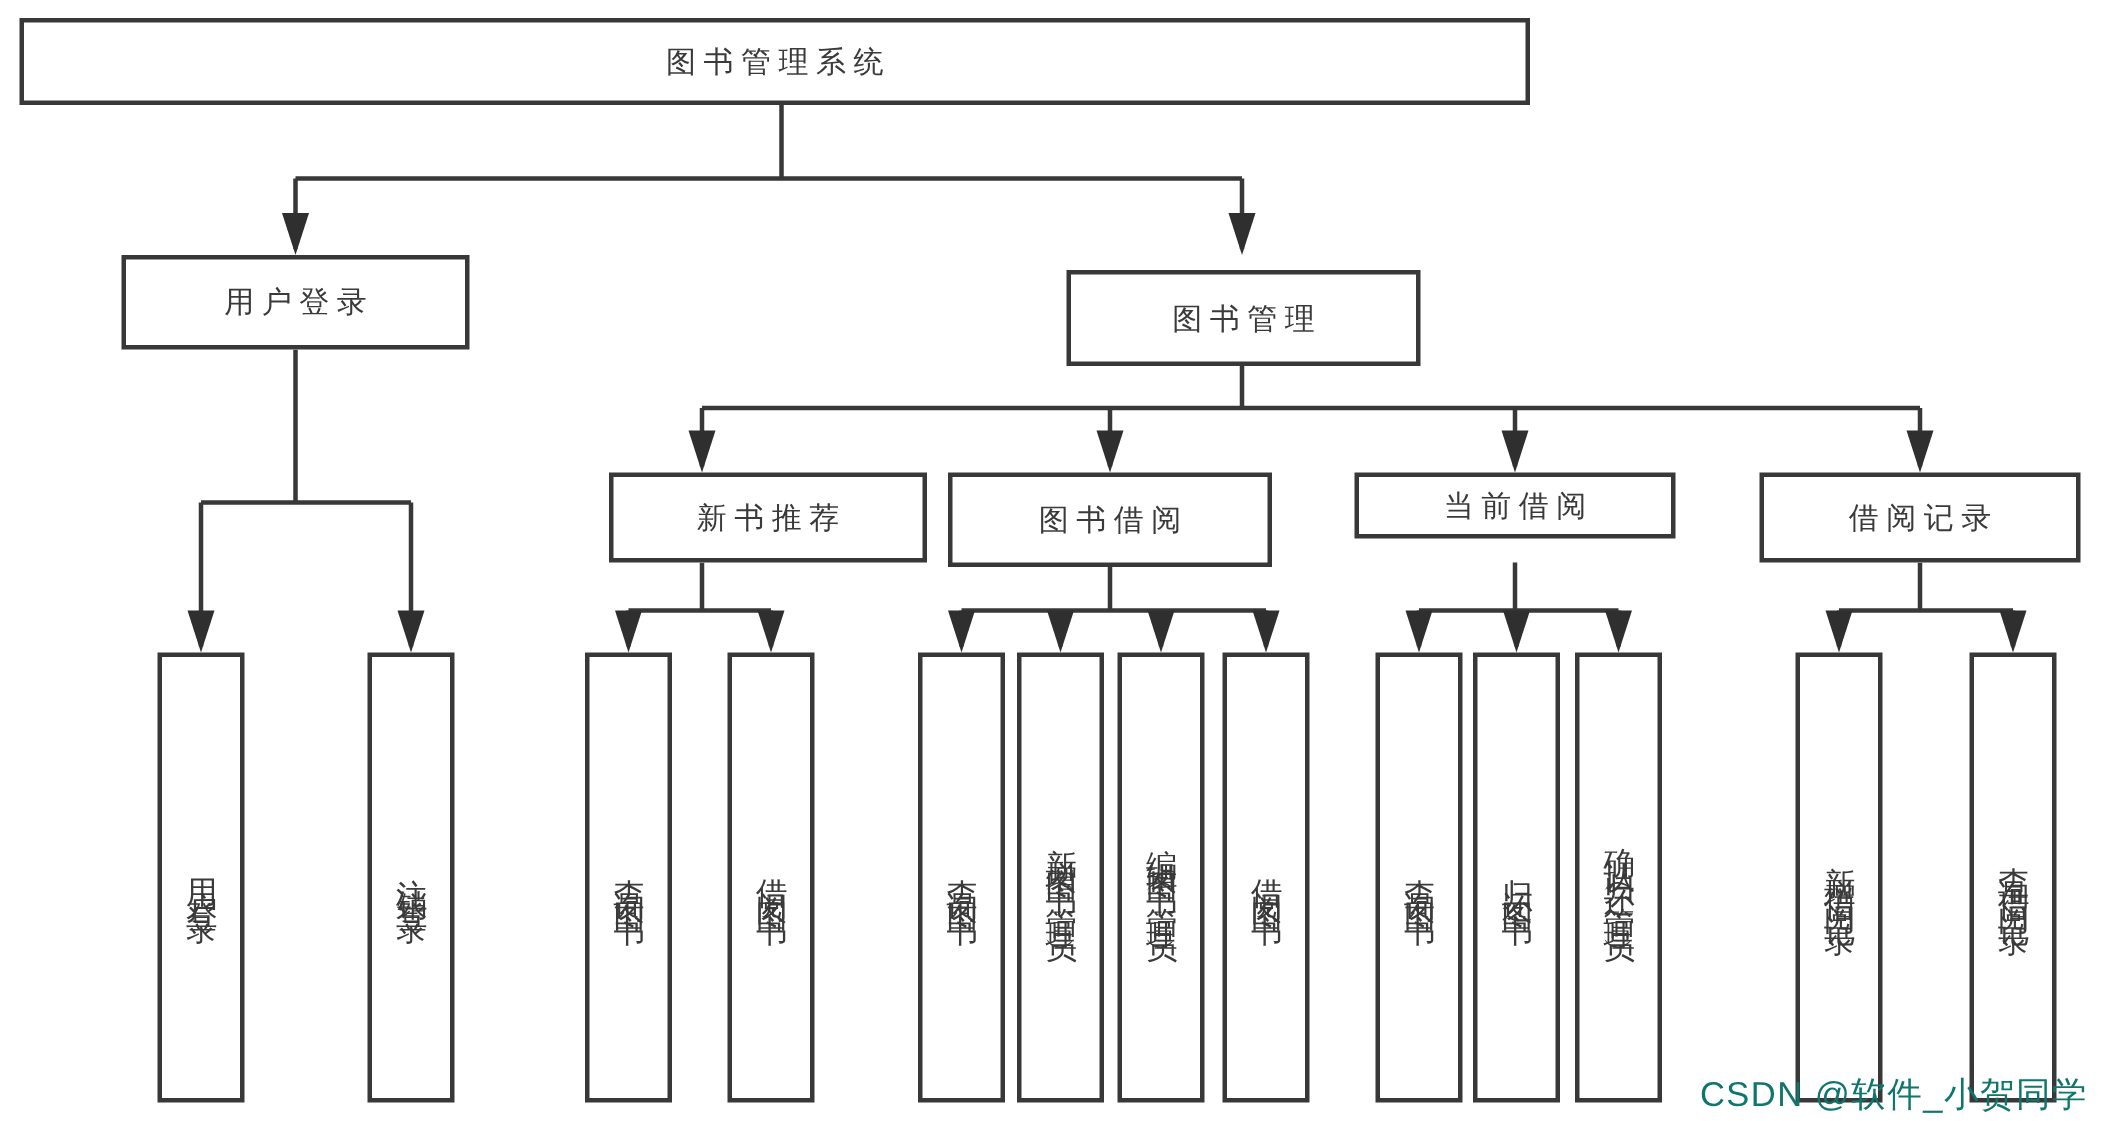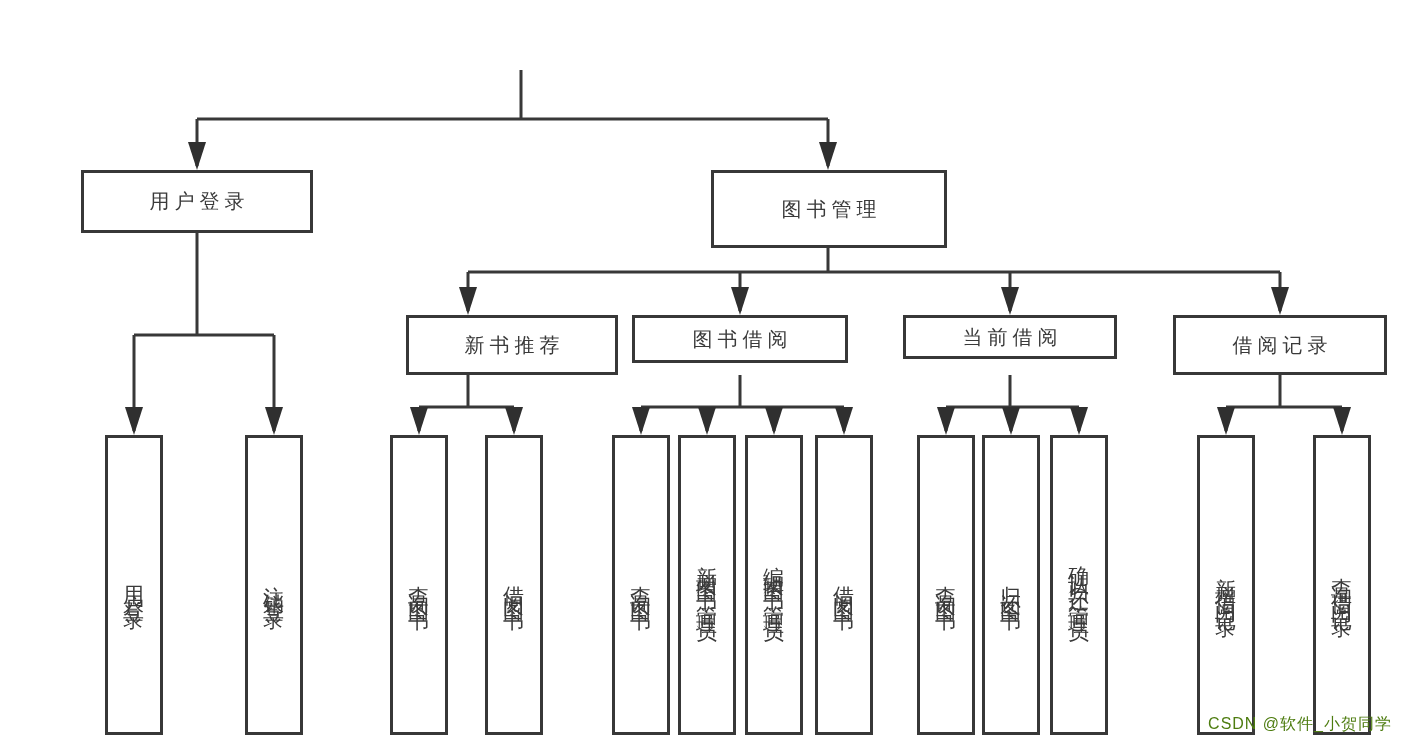--- a/index.html
+++ b/index.html
@@ -33,23 +33,23 @@
     z-index: 2;
   }
   .h-label {
     font-size: 20px;
     letter-spacing: 5px;
     white-space: nowrap;
     text-indent: 5px; 
   }
   .root-box   { left: 13px;  top: 12px;  width: 1007px; height: 58px; }
   .lvl2-a     { left: 81px;  top: 170px; width: 232px;  height: 63px; }
-  .lvl2-b     { left: 711px; top: 170px; width: 236px;  height: 78px; }
+  .lvl2-b     { left: 711px; top: 180px; width: 236px;  height: 64px; }
   .lvl3-a     { left: 362px; top: 315px; width: 212px;  height: 60px; margin-left: 44px; }
-  .lvl3-b     { left: 632px; top: 315px; width: 216px;  height: 48px; }
+  .lvl3-b     { left: 632px; top: 315px; width: 216px;  height: 63px; }
   .lvl3-c     { left: 903px; top: 315px; width: 214px;  height: 44px; }
   .lvl3-d     { left: 1173px;top: 315px; width: 214px;  height: 60px; }
   .leaf {
     top: 435px;
     width: 58px;
     height: 300px;
   }
   .v-label {
     writing-mode: vertical-rl;
     text-orientation: mixed;
@@ -68,23 +68,23 @@
   .leaf-7  { left: 745px; }
   .leaf-8  { left: 815px; }
   .leaf-9  { left: 917px; }
   .leaf-10 { left: 982px; }
   .leaf-11 { left: 1050px; }
   .leaf-12 { left: 1197px; }
   .leaf-13 { left: 1313px; }
   .watermark {
     position: absolute;
     right: 13px;
-    bottom: 12px;
-    font-size: 16px;
-    color: #4d7c0f;
+    bottom: 2px;
+    font-size: 23px;
+    color: #0f766e;
     letter-spacing: 1px;
     z-index: 3;
     white-space: nowrap;
   }
   svg path {
     stroke: #383838;
     stroke-width: 3;
     fill: none;
   }
   svg polygon {
@@ -140,20 +140,23 @@
       <polygon points="1070,407 1088,407 1079,435"></polygon>
     </g>
 
     <g>
       <path d="M1280 375 V407 M1226 407 H1342 M1226 407 V431 M1342 407 V431"></path>
       <polygon points="1217,407 1235,407 1226,435"></polygon>
       <polygon points="1333,407 1351,407 1342,435"></polygon>
     </g>
   </svg>
 
+  <div class="box root-box">
+    <span class="h-label">图书管理系统</span>
+  </div>
 
   <div class="box lvl2-a">
     <span class="h-label">用户登录</span>
   </div>
   <div class="box lvl2-b">
     <span class="h-label">图书管理</span>
   </div>
 
   <div class="box lvl3-a">
     <span class="h-label">新书推荐</span>

